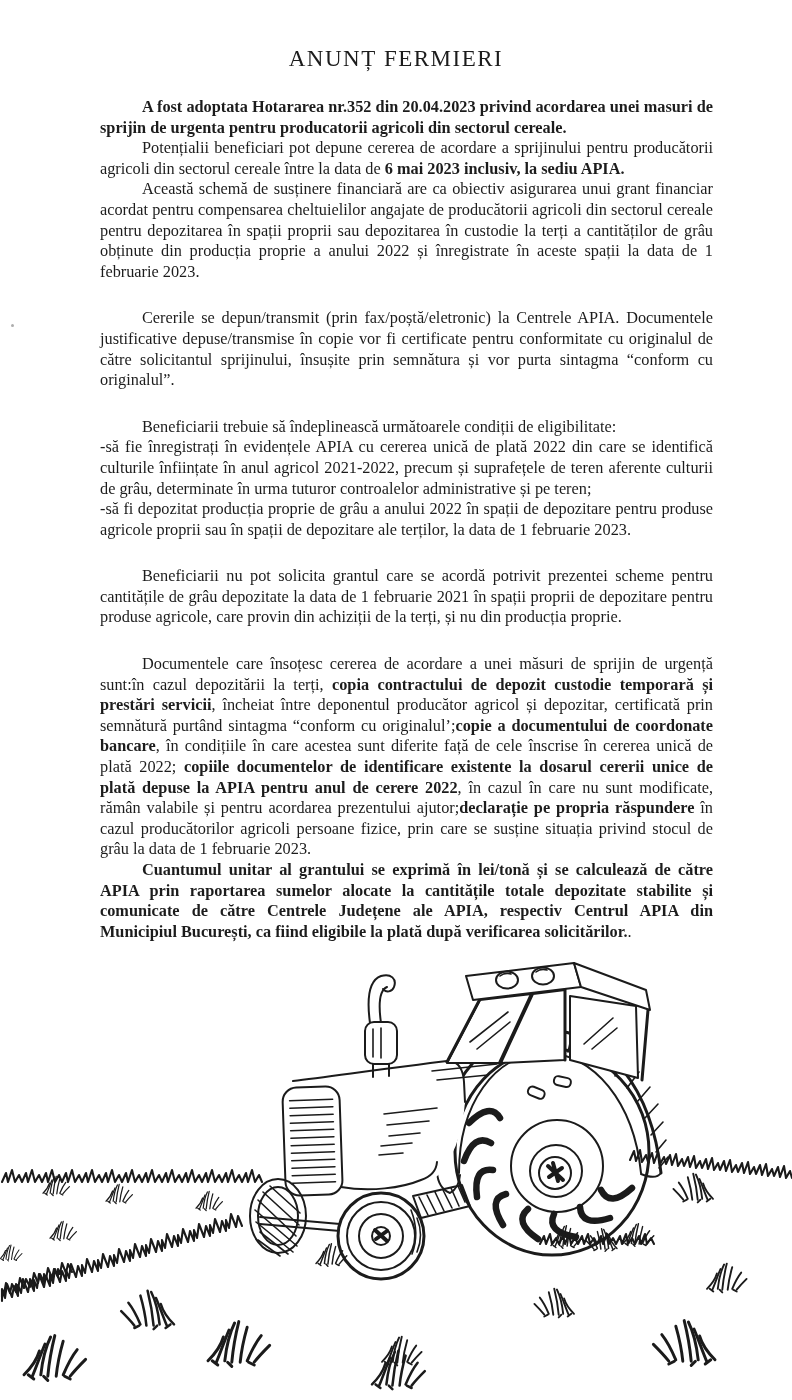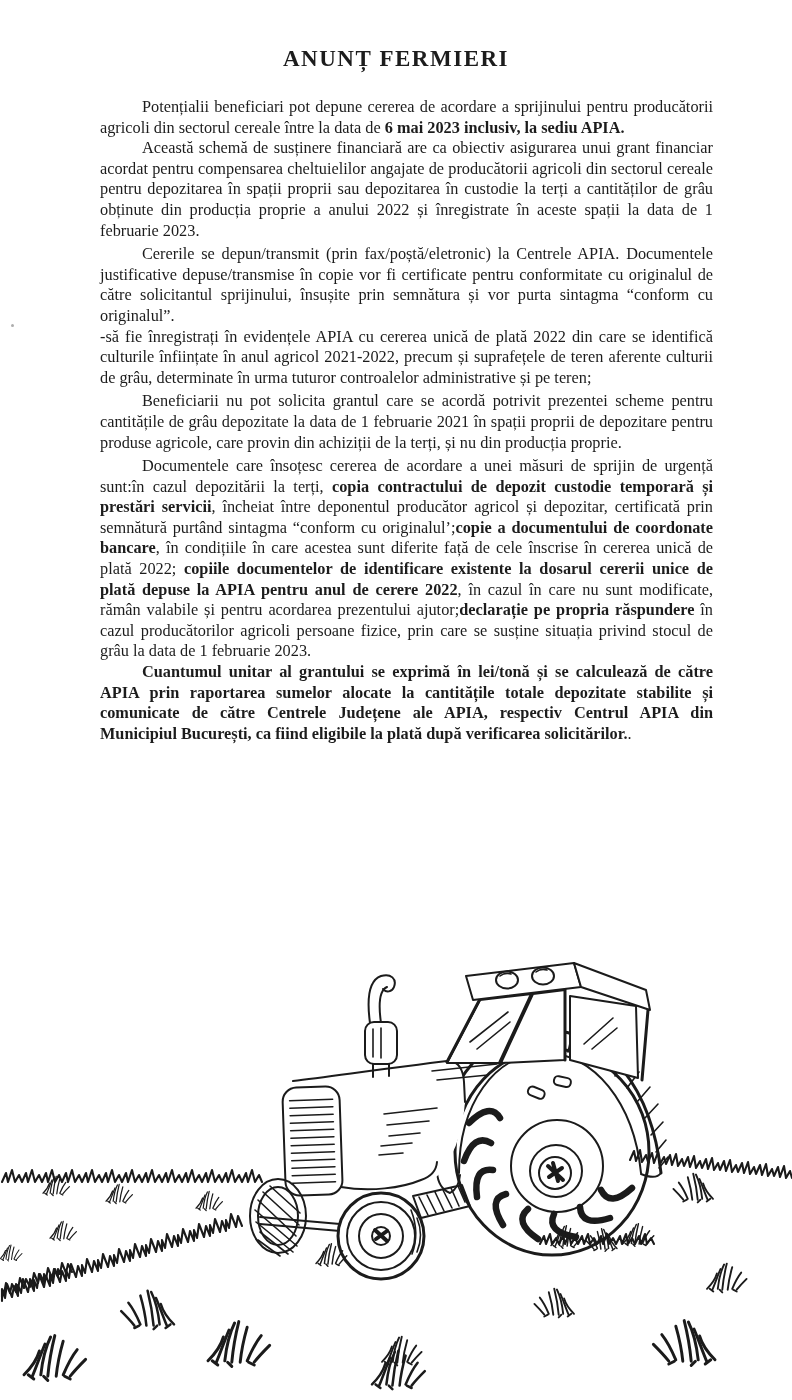--- a/index.html
+++ b/index.html
@@ -7,37 +7,37 @@
     width:792px;height:1400px;
     background:#ffffff;
     position:relative;
     overflow:hidden;
     font-family:"Liberation Serif", serif;
     color:#1c1c1c;
   }
   .page-title{
     text-align:center;
     font-size:23px;
-    font-weight:700;
+    font-weight:400;
     letter-spacing:1.5px;
     margin:46px 0 0 0;
   }
   .doc-body{
     position:absolute;
     left:100px;
     top:97px;
     width:613px;
     font-size:16.3px;
     line-height:20.6px;
     text-align:justify;
     hyphens:none;
   }
   p.para{margin:0;text-indent:42px;}
   p.para.noindent{text-indent:0;font-family:Liberation Serif, serif;}
-  p.para.gap{margin-top:3px;}
+  p.para.gap{margin-top:26px;}
   p.para b{font-weight:bold;}
   .artifact-dot{
     position:absolute;left:11px;top:324px;width:3px;height:3px;
     background:#8a8a8a;border-radius:50%;opacity:.7;
   }
   .illustration-wrap{
     position:absolute;left:0;top:930px;width:792px;height:470px;
   }
   svg .ink{stroke:#1b1b1b;stroke-width:2;fill:none;stroke-linecap:round;stroke-linejoin:round;}
   svg .ink3{stroke:#1b1b1b;stroke-width:3;fill:none;stroke-linecap:round;stroke-linejoin:round;}
@@ -46,24 +46,27 @@
   svg .thin{stroke:#1b1b1b;stroke-width:1.6;fill:none;stroke-linecap:round;}
   svg .scrib{stroke:#1b1b1b;stroke-width:4;fill:none;stroke-linecap:round;}
   svg .grass{stroke:#1b1b1b;stroke-width:2.1;fill:none;stroke-linecap:round;stroke-linejoin:round;}
 </style>
 </head>
 <body>
 
 <h1 class="page-title">ANUNȚ FERMIERI</h1>
 
 <div class="doc-body">
+    <p class="para"><b>A fost adoptata Hotararea nr.352 din 20.04.2023 privind acordarea unei masuri de sprijin de urgenta pentru producatorii agricoli din sectorul cereale.</b></p>
     <p class="para"><span>Potențialii beneficiari pot depune cererea de acordare a sprijinului pentru producătorii agricoli din sectorul cereale între la data de </span><b>6 mai 2023 inclusiv, la sediu APIA.</b></p>
     <p class="para"><span>Această schemă de susținere financiară are ca obiectiv asigurarea unui grant financiar acordat pentru compensarea cheltuielilor angajate de producătorii agricoli din sectorul cereale pentru depozitarea în spații proprii sau depozitarea în custodie la terți a cantităților de grâu obținute din producția proprie a anului 2022 și înregistrate în aceste spații la data de 1 februarie 2023.</span></p>
     <p class="para gap"><span>Cererile se depun/transmit (prin fax/poștă/eletronic) la Centrele APIA. Documentele justificative depuse/transmise în copie vor fi certificate pentru conformitate cu originalul de către solicitantul sprijinului, însușite prin semnătura și vor purta sintagma “conform cu originalul”.</span></p>
+    <p class="para gap"><span>Beneficiarii trebuie să îndeplinească următoarele condiții de eligibilitate:</span></p>
     <p class="para noindent"><span>-să fie înregistrați în evidențele APIA cu cererea unică de plată 2022 din care se identifică culturile înființate în anul agricol 2021-2022, precum și suprafețele de teren aferente culturii de grâu, determinate în urma tuturor controalelor administrative și pe teren;</span></p>
+    <p class="para noindent"><span>-să fi depozitat producția proprie de grâu a anului 2022 în spații de depozitare pentru produse agricole proprii sau în spații de depozitare ale terților, la data de 1 februarie 2023.</span></p>
     <p class="para gap"><span>Beneficiarii nu pot solicita grantul care se acordă potrivit prezentei scheme pentru cantitățile de grâu depozitate la data de 1 februarie 2021 în spații proprii de depozitare pentru produse agricole, care provin din achiziții de la terți, și nu din producția proprie.</span></p>
     <p class="para gap"><span>Documentele care însoțesc cererea de acordare a unei măsuri de sprijin de urgență sunt:în cazul depozitării la terți, </span><b>copia contractului de depozit custodie temporară și prestări servicii</b><span>, încheiat între deponentul producător agricol și depozitar, certificată prin semnătură purtând sintagma “conform cu originalul’;</span><b>copie a documentului de coordonate bancare</b><span>, în condițiile în care acestea sunt diferite față de cele înscrise în cererea unică de plată 2022; </span><b>copiile documentelor de identificare existente la dosarul cererii unice de plată depuse la APIA pentru anul de cerere 2022</b><span>, în cazul în care nu sunt modificate, rămân valabile și pentru acordarea prezentului ajutor;</span><b>declarație pe propria răspundere</b><span> în cazul producătorilor agricoli persoane fizice, prin care se susține situația privind stocul de grâu la data de 1 februarie 2023.</span></p>
     <p class="para"><b>Cuantumul unitar al grantului se exprimă în lei/tonă și se calculează de către APIA prin raportarea sumelor alocate la cantitățile totale depozitate stabilite și comunicate de către Centrele Județene ale APIA, respectiv Centrul APIA din Municipiul București, ca fiind eligibile la plată după verificarea solicitărilor.</b><span>.</span></p>
   </div>
 
 <div class="artifact-dot"></div>
 
 <div class="illustration-wrap">
 <svg width="792" height="470" viewBox="0 0 792 470" xmlns="http://www.w3.org/2000/svg">
   <defs>

